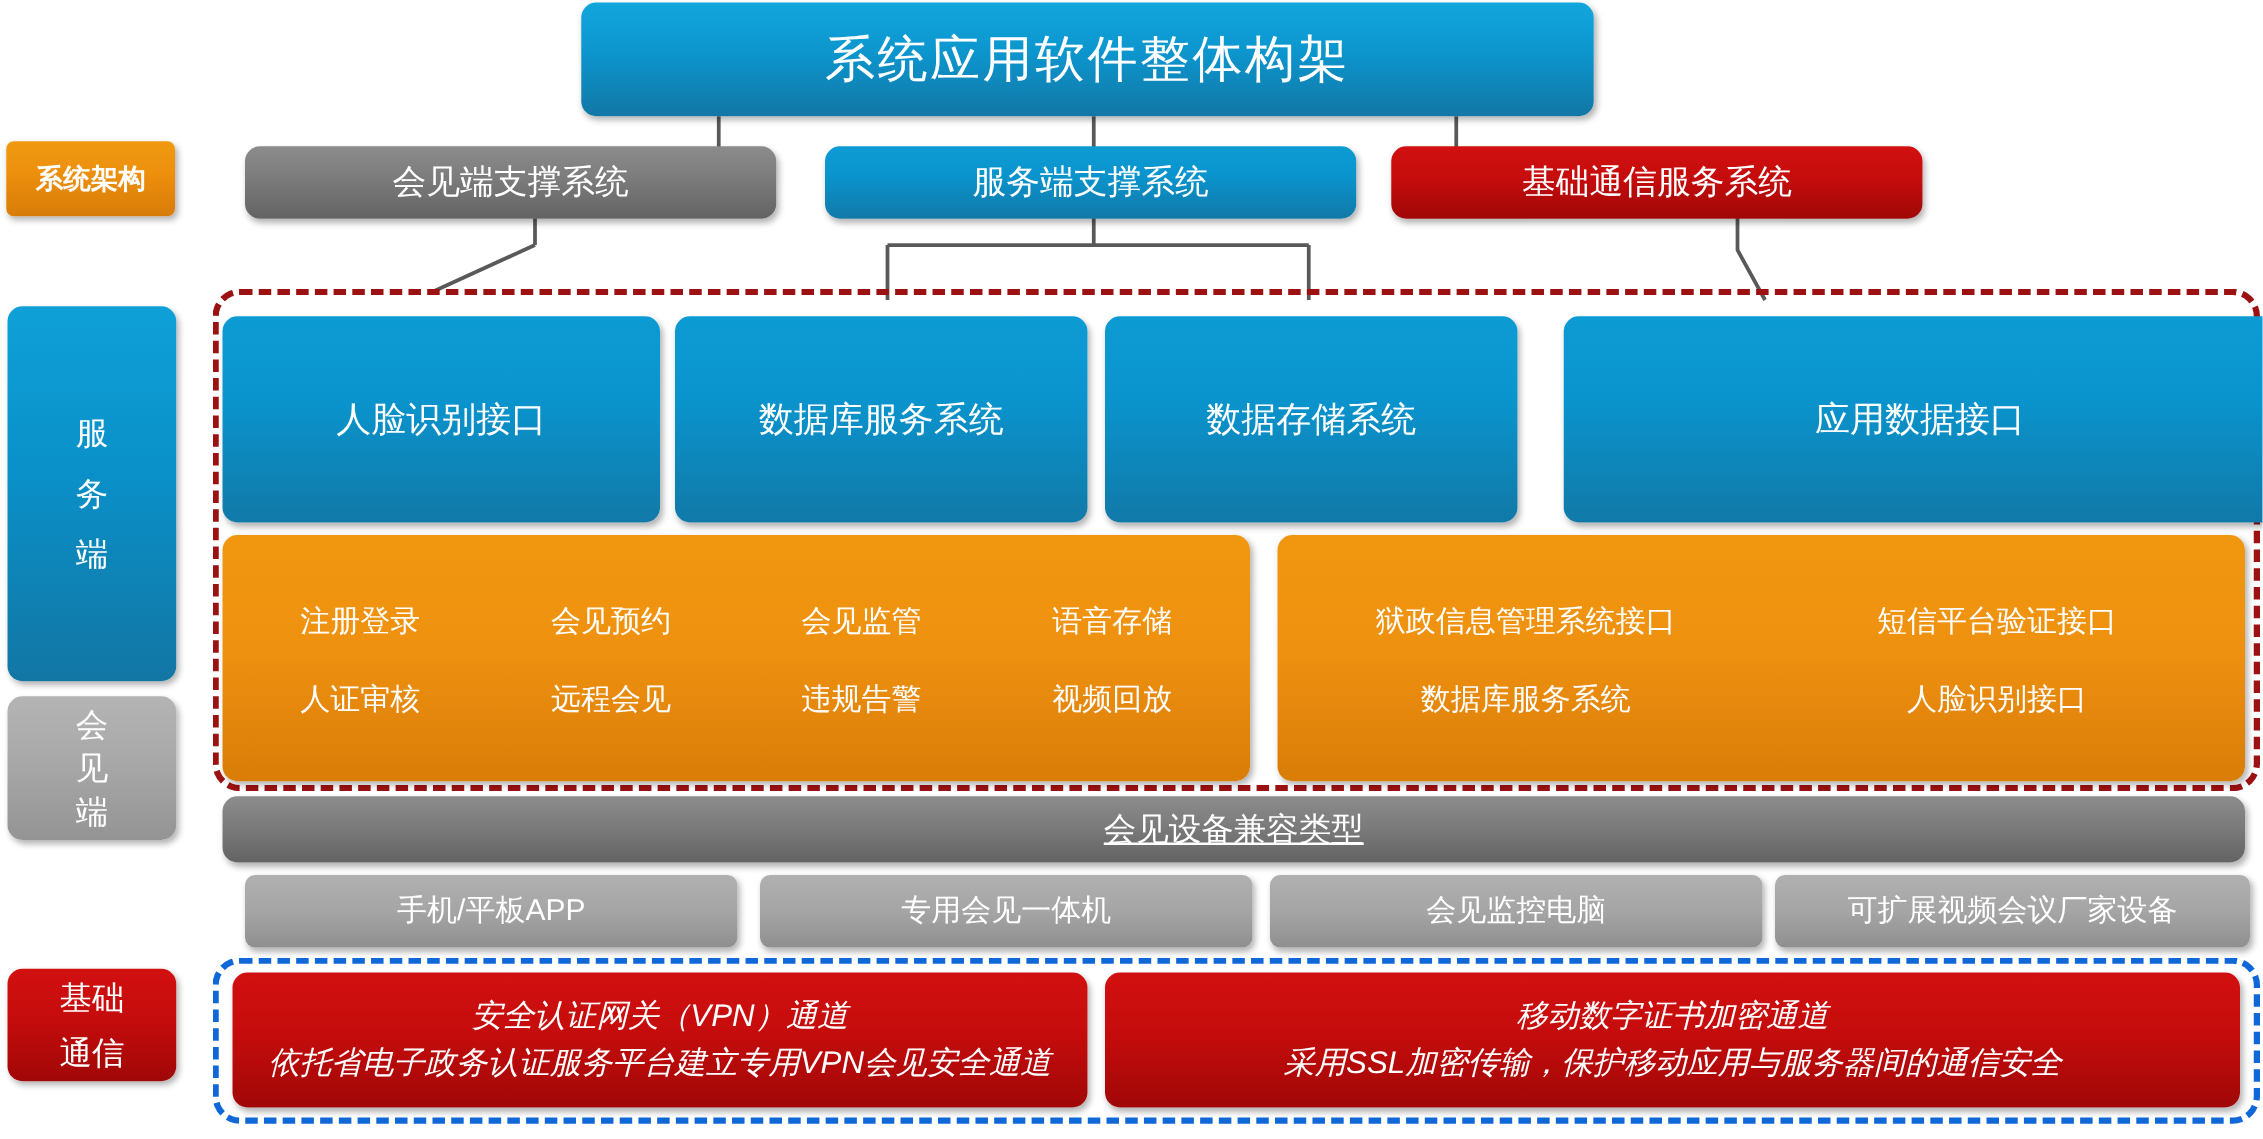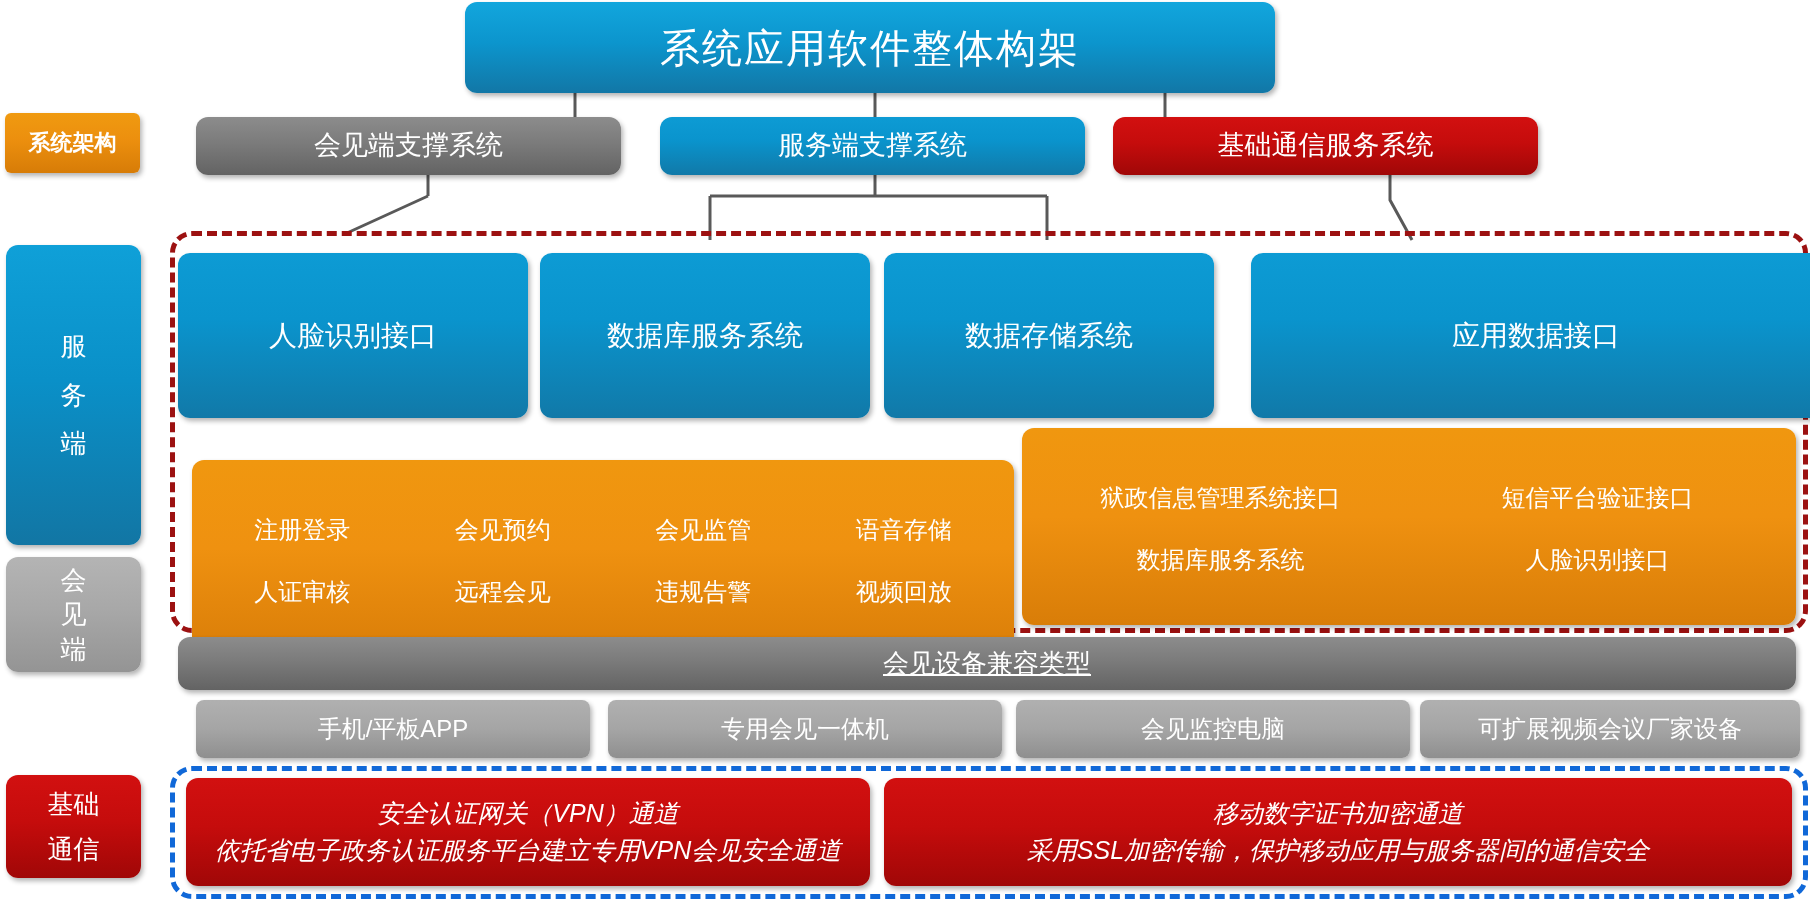--- a/index.html
+++ b/index.html
@@ -170,21 +170,21 @@
     <span>务</span>
     <span>端</span>
   </div>
 
   <div class="box grey-light t-side vert" style="left:6px;top:557px;width:135px;height:115px;gap:2px;">
     <span>会</span>
     <span>见</span>
     <span>端</span>
   </div>
 
-  <div class="box red t-side vert" style="left:6px;top:775px;width:135px;height:103px;gap:12px;">
+  <div class="box red t-side vert" style="left:6px;top:775px;width:135px;height:90px;gap:12px;">
     <span>基础</span>
     <span>通信</span>
   </div>
 
   <div class="dash-frame dash-red" style="left:170px;top:231px;width:1638px;height:402px;"></div>
 
   <div class="box blue t-svc" style="left:178px;top:253px;width:350px;height:165px;">
     <span>人脸识别接口</span>
   </div>
 
@@ -193,21 +193,21 @@
   </div>
 
   <div class="box blue t-svc" style="left:884px;top:253px;width:330px;height:165px;">
     <span>数据存储系统</span>
   </div>
 
   <div class="box blue t-svc" style="left:1226px;top:253px;width:570px;height:165px;margin-left:25px;">
     <span>应用数据接口</span>
   </div>
 
-  <div class="box orange grid-panel" style="left:192px;top:428px;width:822px;height:197px;margin-top:32px;">
+  <div class="box orange grid-panel" style="left:178px;top:428px;width:822px;height:197px;">
     <div class="grid-rows">
       <div class="grid-row">
         <span class="grid-cell t-item">注册登录</span>
         <span class="grid-cell t-item">会见预约</span>
         <span class="grid-cell t-item">会见监管</span>
         <span class="grid-cell t-item">语音存储</span>
       </div>
       <div class="grid-row" style="margin-top:24px;">
         <span class="grid-cell t-item">人证审核</span>
         <span class="grid-cell t-item">远程会见</span>

